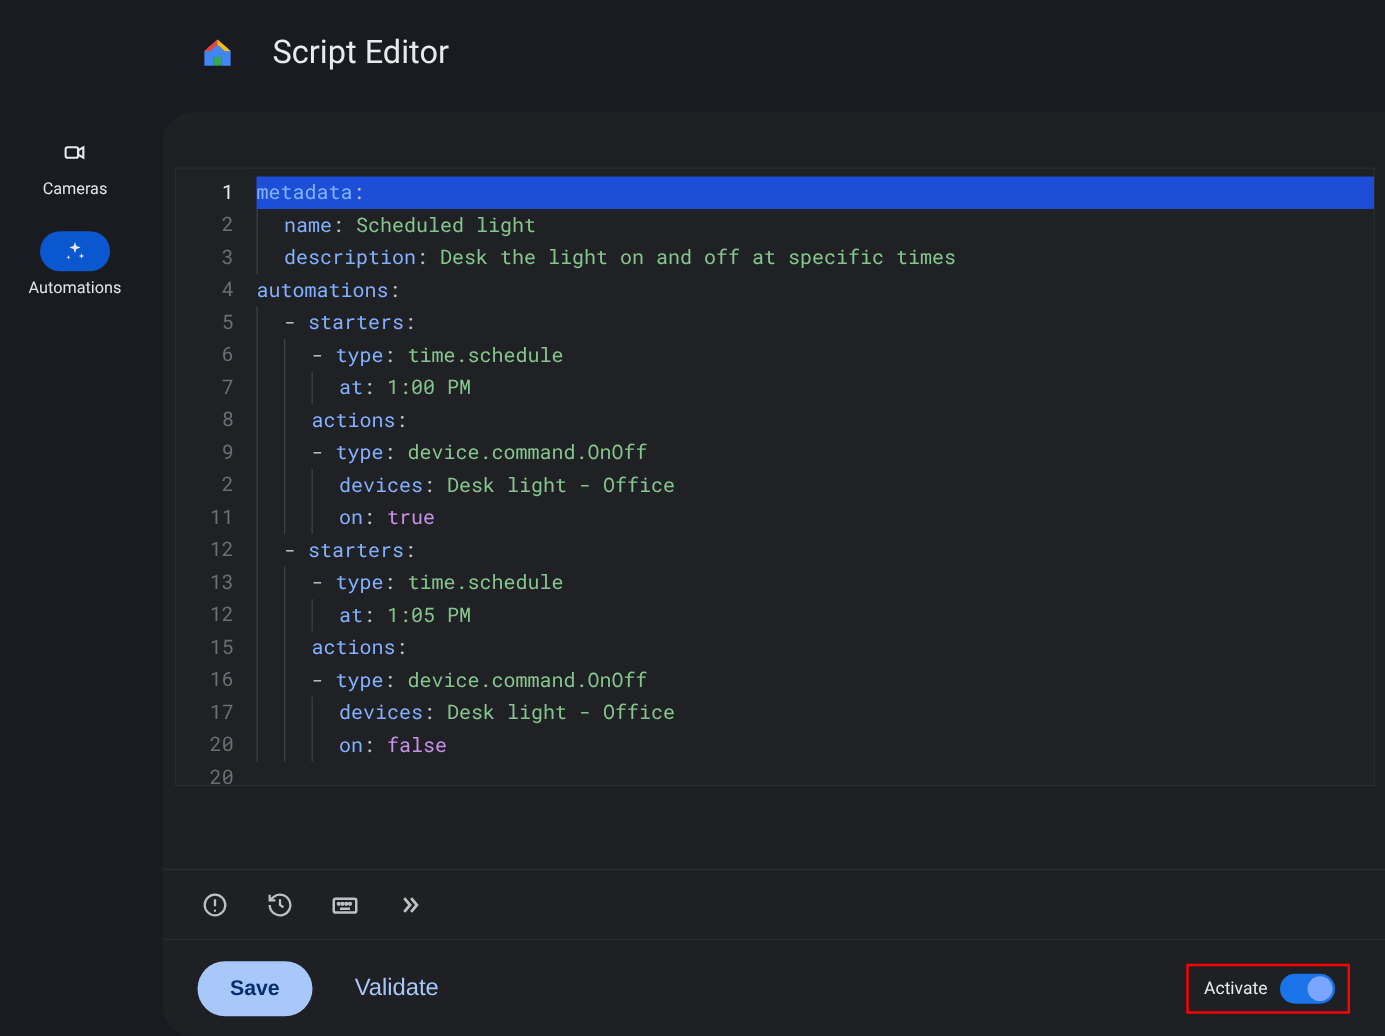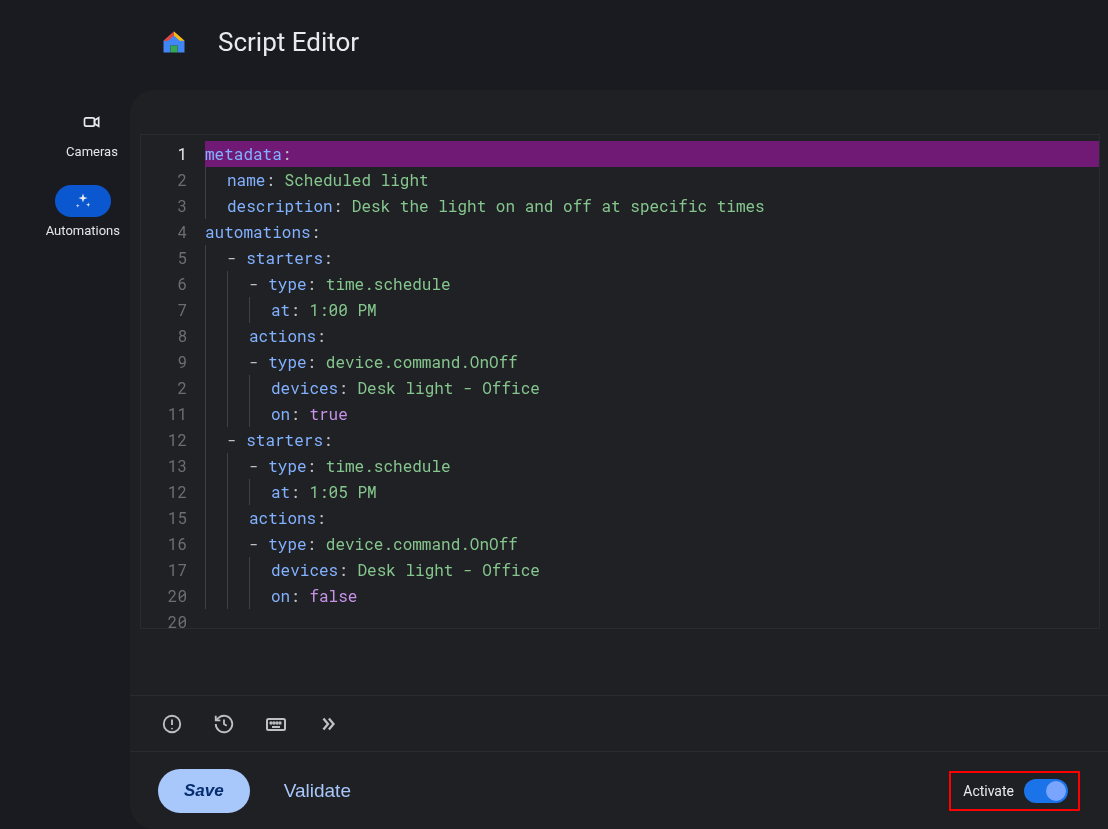--- a/index.html
+++ b/index.html
@@ -28,54 +28,54 @@
   }
   .app{display:flex; flex-direction:column; width:100%; height:100%;}
 
   
   .header{display:flex; align-items:center; gap:30px; padding:22px 20px 20px 160px; height:82px;}
   .logo svg{display:block}
   .title{font-size:26px; font-weight:400; color:#e8eaed;}
 
   
   .body{flex:1; display:flex; min-height:0}
-  .sidebar{width:120px; padding-top:18px; display:flex; flex-direction:column; align-items:flex-end; gap:14px; color:var(--muted); font-size:13px;}
+  .sidebar{width:120px; padding-top:18px; display:flex; flex-direction:column; align-items:center; gap:14px; color:var(--muted); font-size:13px;}
   .sb-item{display:flex; flex-direction:column; align-items:center; gap:6px; padding:6px 0; cursor:pointer;}
   .sb-icon{width:56px; height:32px; display:flex; align-items:center; justify-content:center; border-radius:16px;}
   .sb-item.active .sb-icon{background:var(--pill-active)}
   .sb-label{color:#e4e5e8}
 
   .main{flex:1; min-width:0; display:flex; flex-direction:column; padding:4px 0 0 10px;}
   .panel{flex:1; background:var(--panel); border-radius:24px 0 0 24px; display:flex; flex-direction:column; overflow:hidden; margin-top:4px;}
 
   
   .editor-wrap{flex:1; padding:44px 8px 0 10px; min-height:0}
   .editor{background:#202124; border:1px solid #2a2b2f; height:495px; display:flex; font-family:"Roboto Mono","SFMono-Regular",Consolas,monospace; font-size:16px; line-height:26px; }
   .gutter{width:54px; background:#202124; color:#6b6e74; text-align:right; padding:6px 8px 6px 0; user-select:none;}
   .gutter .ln{height:26px;}
   .gutter .ln.active{color:#e8eaed;}
   .code{flex:1; padding:6px 0 6px 10px; overflow-x:auto}
   .row{height:26px; white-space:pre; display:flex; align-items:center;}
-  .row.active{background:#701a75}
+  .row.active{background:#1d4ed8}
   .indent{
     display:inline-block; width:22px; height:100%;
     border-left:1px solid #3f4145; margin-left:0;
   }
   .k{color:var(--key)}
   .s{color:var(--str)}
   .b{color:var(--bool)}
   .p{color:#bdc1c6}
 
   
   .toolbar{height:56px; display:flex; align-items:center; gap:28px; padding:0 30px; border-top:1px solid #2a2b2f; color:#bdc1c6;}
   .tool-icon{width:24px; height:24px; display:flex; align-items:center; justify-content:center; cursor:pointer;}
 
   
   .actionbar{height:78px; display:flex; align-items:center; padding:0 28px; gap:26px; border-top:1px solid #2a2b2f;}
-  .btn-save{background:var(--pill-blue); color:#062e6f; border:none; font-weight:600; font-size:17px; padding:12px 26px; border-radius:24px; cursor:pointer;font-style:italic;}
+  .btn-save{background:var(--pill-blue); color:#062e6f; border:none; font-weight:600; font-size:17px; padding:12px 26px; border-radius:24px; cursor:pointer;}
   .btn-validate{background:none; border:none; color:var(--pill-blue); font-size:19px; font-weight:400; cursor:pointer; padding:10px 8px;}
   .spacer{flex:1}
   .activate{display:flex; align-items:center; gap:10px; color:#e8eaed; font-size:14px;}
   .toggle{width:44px; height:24px; background:#1a73e8; border-radius:12px; position:relative; cursor:pointer;}
   .toggle .knob{position:absolute; right:2px; top:2px; width:20px; height:20px; background:#7aa5ff; border-radius:50%;}
   .highlight-box{border:2px solid var(--red); padding:6px 10px 6px 12px; display:flex; align-items:center; gap:12px;}
 </style>
 </head>
 <body>
 

